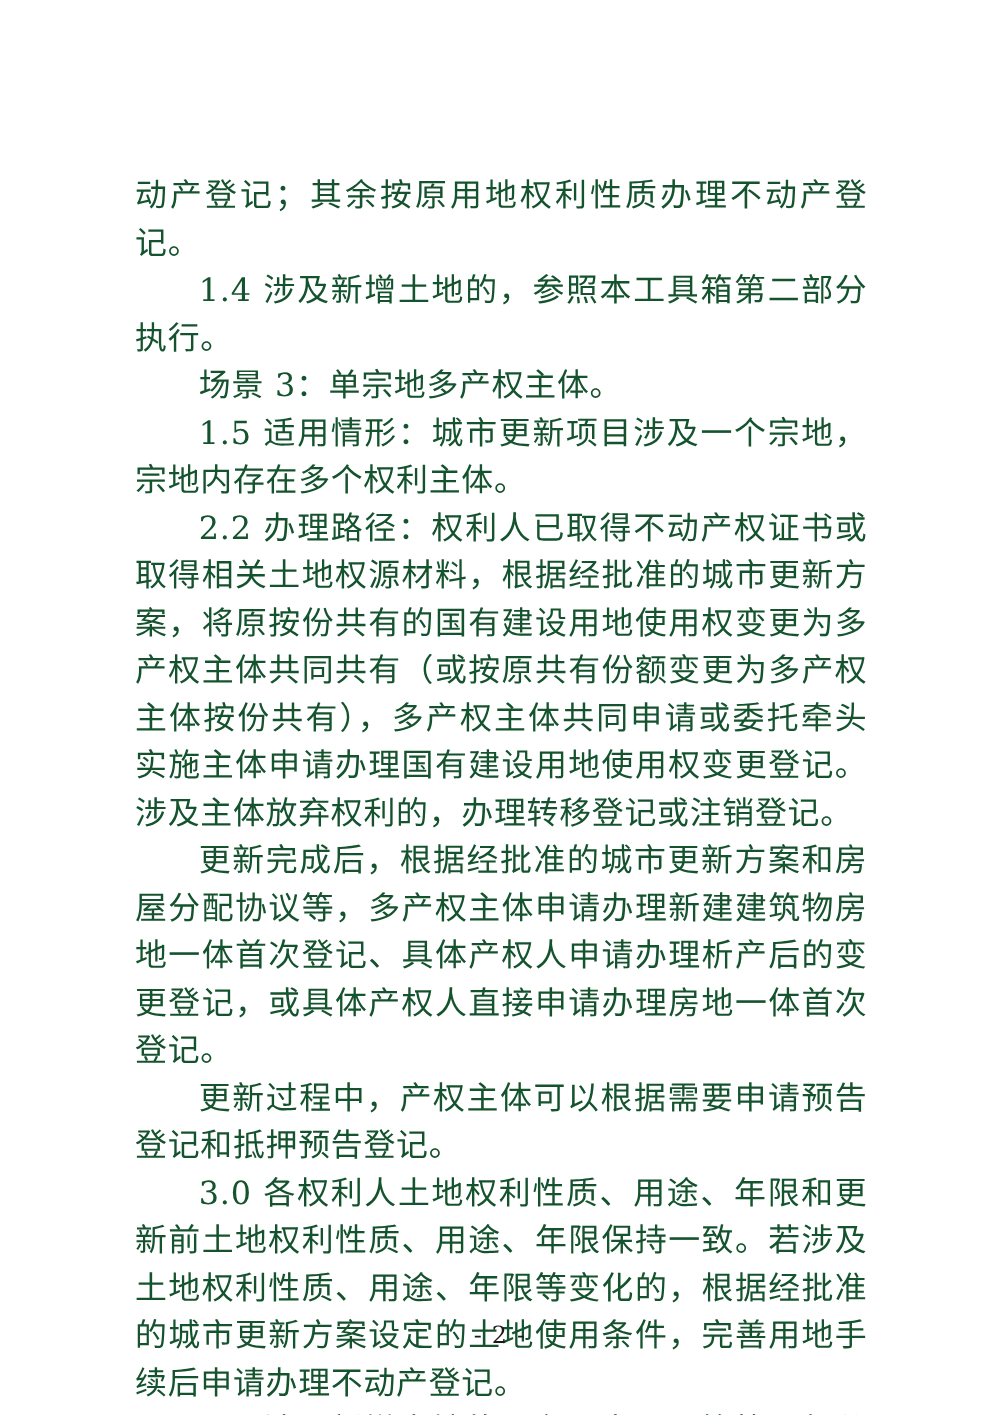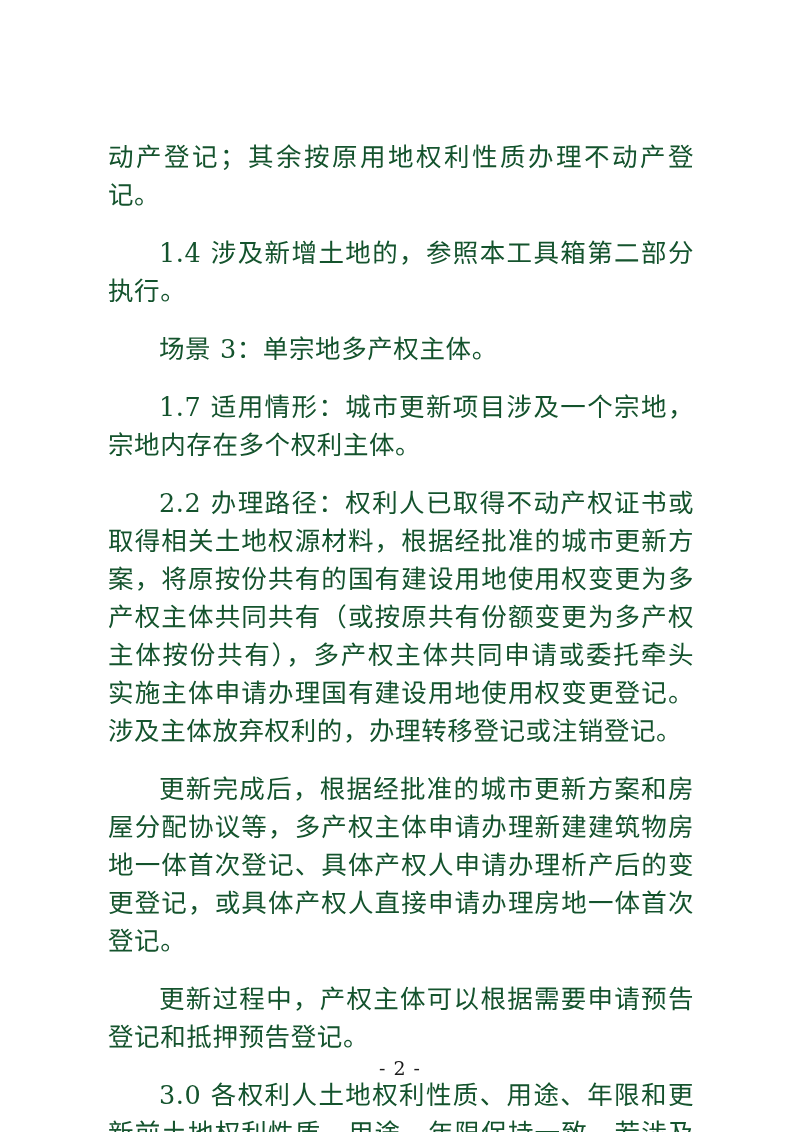--- a/index.html
+++ b/index.html
@@ -33,21 +33,20 @@
     color: #14532d;
     text-align: justify;
     text-justify: inter-character;
     text-align-last: left;
     letter-spacing: 0.6px;
     font-weight: 400;
     -webkit-font-smoothing: antialiased;
   }
   .para.indent {
     text-indent: 2em;
-    margin-top: 20px;
   }
   .para.noindent {
     text-indent: 0;
   }
   .footer {
     position: absolute;
     left: 0;
     top: 1054px;
     width: 800px;
     text-align: center;
@@ -64,21 +63,21 @@
 <div class="page">
 
   <div class="doc-body">
 
     <p class="para noindent">动产登记；其余按原用地权利性质办理不动产登记。</p>
 
     <p class="para indent">1.4 涉及新增土地的，参照本工具箱第二部分执行。</p>
 
     <p class="para indent">场景 3：单宗地多产权主体。</p>
 
-    <p class="para indent">1.7 适用情形：城市更新项目涉及一个宗地，宗地内存在多个权利主体。</p>
+    <p class="para indent">1.5 适用情形：城市更新项目涉及一个宗地，宗地内存在多个权利主体。</p>
 
     <p class="para indent">2.2 办理路径：权利人已取得不动产权证书或取得相关土地权源材料，根据经批准的城市更新方案，将原按份共有的国有建设用地使用权变更为多产权主体共同共有（或按原共有份额变更为多产权主体按份共有），多产权主体共同申请或委托牵头实施主体申请办理国有建设用地使用权变更登记。涉及主体放弃权利的，办理转移登记或注销登记。</p>
 
     <p class="para indent">更新完成后，根据经批准的城市更新方案和房屋分配协议等，多产权主体申请办理新建建筑物房地一体首次登记、具体产权人申请办理析产后的变更登记，或具体产权人直接申请办理房地一体首次登记。</p>
 
     <p class="para indent">更新过程中，产权主体可以根据需要申请预告登记和抵押预告登记。</p>
 
     <p class="para indent">3.0 各权利人土地权利性质、用途、年限和更新前土地权利性质、用途、年限保持一致。若涉及土地权利性质、用途、年限等变化的，根据经批准的城市更新方案设定的土地使用条件，完善用地手续后申请办理不动产登记。</p>
 
     <p class="para indent">2.4 涉及新增土地的，参照本工具箱第二部分执行。</p>

